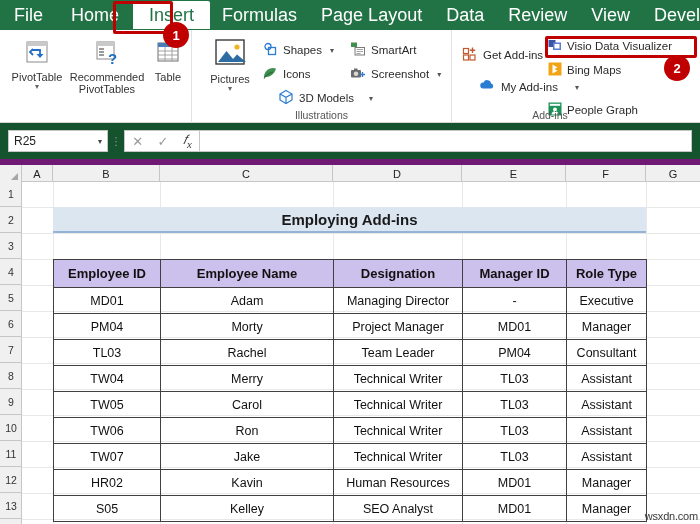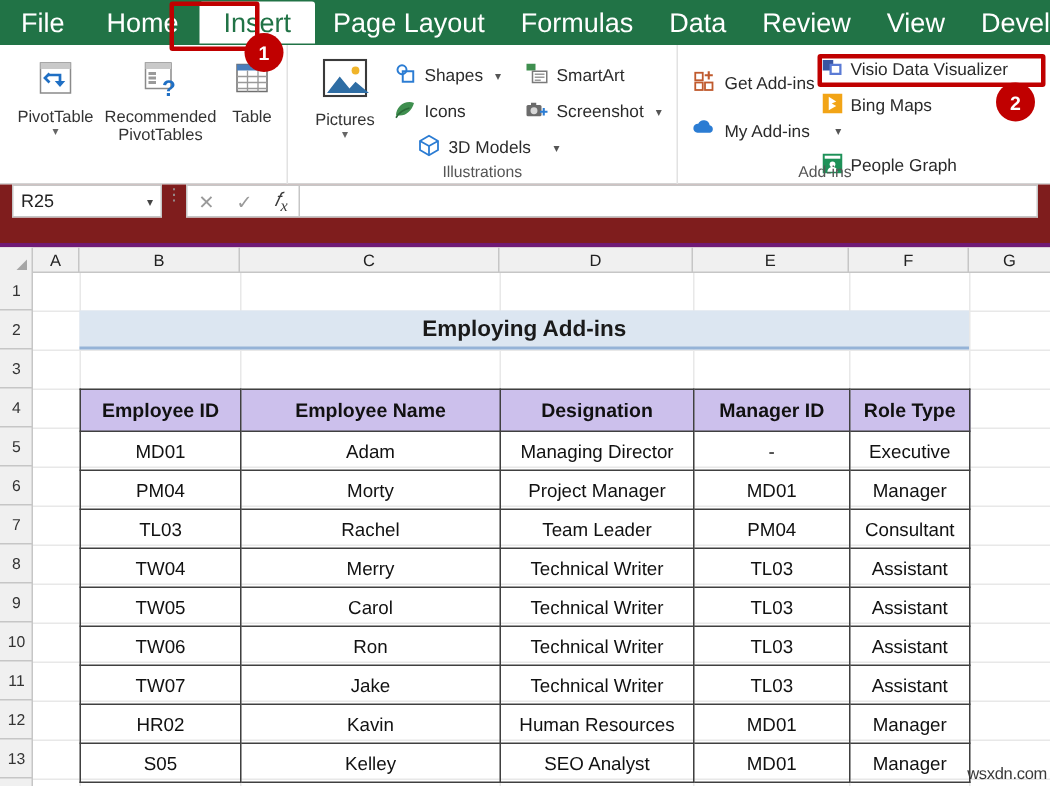--- a/index.html
+++ b/index.html
@@ -68,23 +68,23 @@
     font-size: 11.5px; color: #2b2b2b; white-space: nowrap;
     cursor: default;
   }
   .smallbtn .ic { flex: 0 0 auto; display: block; }
   .smallcaret { font-size: 8px; color: #555; margin-left: 3px; }
 
   
   .fbar {
     position: absolute; top: 123px; left: 0;
     width: 700px; height: 42px;
-    background: #7f1d1d;
-    display: flex; align-items: flex-start;
-    border-bottom: 3px solid #701a75;
+    background: #14532d;
+    display: flex; align-items: center;
+    border-bottom: 6px solid #701a75;
   }
   .namebox {
     margin-left: 8px; width: 100px; height: 22px;
     background: #ffffff; border: 1px solid #c6c6c6;
     display: flex; align-items: center; padding: 0 5px;
     font-size: 12px; color: #222;
   }
   .namebox .nb-text { flex: 1; }
   .namebox .nb-caret { font-size: 8px; color: #444; }
   .vdots { width: 16px; text-align: center; color: #999; font-size: 11px; letter-spacing: 0; }
@@ -184,22 +184,22 @@
 </style>
 </head>
 <body>
 
 <div id="app">
 
   <div class="ribbon-tabs">
     <div class="ribbon-tab" style="padding:0 14px;">File</div>
     <div class="ribbon-tab" style="padding:0 14px;">Home</div>
     <div class="ribbon-tab active" style="padding:0 16px;">Insert</div>
+    <div class="ribbon-tab" style="padding:0 12px;">Formulas</div>
     <div class="ribbon-tab" style="padding:0 12px;">Page Layout</div>
-    <div class="ribbon-tab" style="padding:0 12px;">Formulas</div>
     <div class="ribbon-tab" style="padding:0 12px;">Data</div>
     <div class="ribbon-tab" style="padding:0 12px;">Review</div>
     <div class="ribbon-tab" style="padding:0 12px;">View</div>
     <div class="ribbon-tab" style="padding:0 12px;">Developer</div>
     <div class="ribbon-tab" style="padding:0 10px;">Help</div>
     <div class="tellme-wrap">
       <svg class="bulb" viewBox="0 0 14 16">
         <path d="M7 1.2c-2.3 0-4 1.7-4 3.9 0 1.5 0.8 2.4 1.4 3.1 0.4 0.5 0.6 0.8 0.6 1.2h4c0-0.4 0.2-0.7 0.6-1.2C10.2 7.5 11 6.6 11 5.1 11 2.9 9.3 1.2 7 1.2z" fill="none" stroke="#ffffff" stroke-width="1.1"></path>
         <path d="M5.2 11.2h3.6M5.6 13.1h2.8" stroke="#ffffff" stroke-width="1.1" fill="none"></path>
       </svg>
@@ -329,21 +329,21 @@
           <svg width="16" height="16" viewBox="0 0 16 16">
             <rect x="1.5" y="2.5" width="5" height="5" fill="none" stroke="#c05a2e" stroke-width="1.2"></rect>
             <rect x="1.5" y="9" width="5" height="5" fill="none" stroke="#c05a2e" stroke-width="1.2"></rect>
             <rect x="8" y="9" width="5" height="5" fill="none" stroke="#c05a2e" stroke-width="1.2"></rect>
             <path d="M10.5 1.5v5.5M7.8 4.2h5.4" stroke="#c05a2e" stroke-width="1.4"></path>
           </svg>
         </span>
         <span>Get Add-ins</span>
       </div>
 
-      <div class="smallbtn" style="left:10px; top:48px;">
+      <div class="smallbtn" style="left:28px; top:48px;">
         <span class="ic">
           <svg width="16" height="16" viewBox="0 0 16 16">
             <path d="M3 10.5a3 3 0 0 1 .5-6 4 4 0 0 1 7.6 1 2.6 2.6 0 0 1 .4 5H3z" fill="#2b7cd3"></path>
           </svg>
         </span>
         <span>My Add-ins</span>
         <span class="smallcaret" style="margin-left:12px;">▾</span>
       </div>
 
       <div class="smallbtn" style="left:96px; top:8px;">

